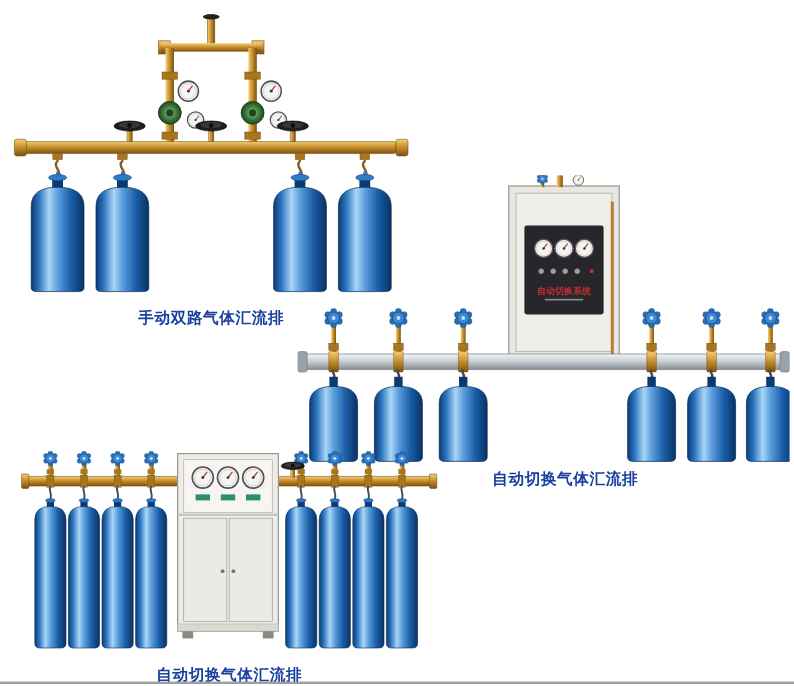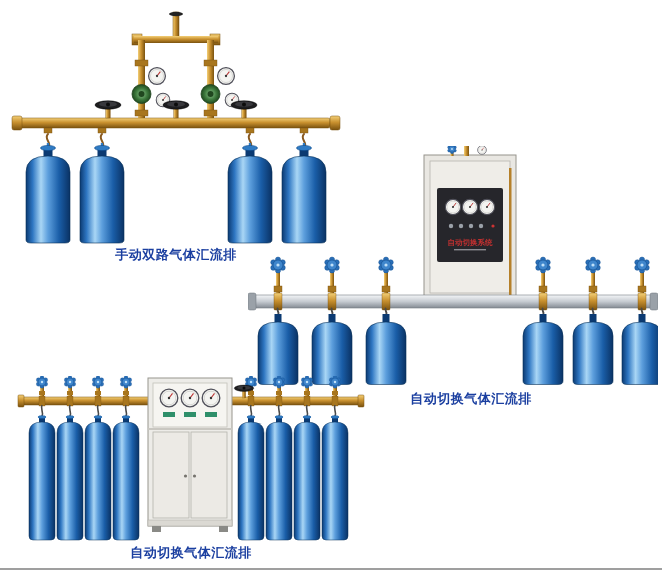--- a/index.html
+++ b/index.html
@@ -6,21 +6,21 @@
   .page {
     position:relative; width:662px; height:572px; background:#ffffff;
     overflow:hidden; font-family:"DejaVu Sans","Liberation Sans",sans-serif;
   }
   figure.product { position:absolute; margin:0; padding:0; }
   #fig1 { left:8px;   top:8px;   width:336px; }
   #fig2 { left:248px; top:146px; width:410px; }
   #fig3 { left:16px;  top:376px; width:350px; }
   .caption {
     text-align:center; color:#1b3fa0; font-weight:bold; font-size:13px;
-    letter-spacing:0.5px; margin-top:0; white-space:nowrap;
+    letter-spacing:0.5px; margin-top:10px; white-space:nowrap;
   }
   #fig2 .caption { transform:translateX(18px); margin-top:0; }
   .bottom-rule {
     position:absolute; left:0; top:568px; width:662px; height:2px;
     background:#9f9f9f;
   }
   svg { display:block; }
 </style>
 </head>
 <body>

